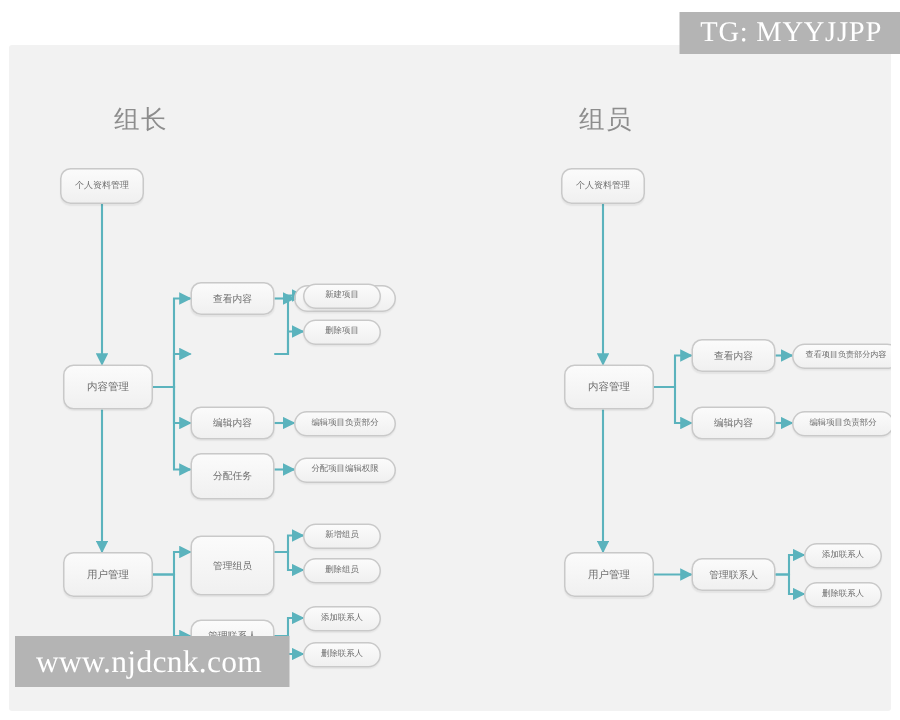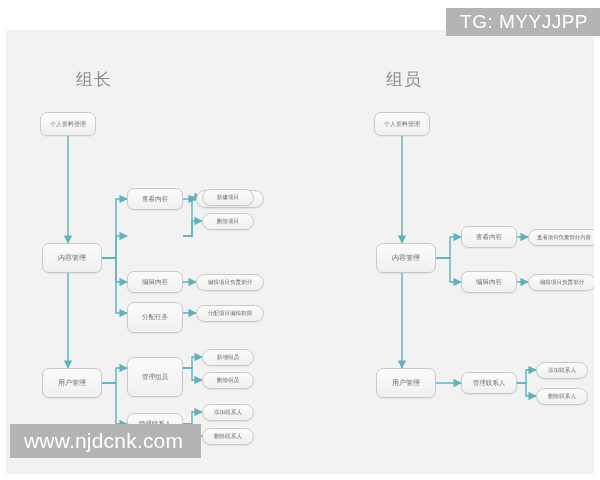--- a/index.html
+++ b/index.html
@@ -67,21 +67,21 @@
   }
   .node.pill {
     border-radius: 10px;
   }
 
   
   .watermark {
     position: absolute;
     background: #b4b4b4;
     color: #ffffff;
-    font-family: Liberation Sans, sans-serif;
+    font-family: Liberation Serif, serif;
     display: flex;
     align-items: center;
     box-sizing: border-box;
   }
   #watermark-tg {
     right: 0;
     top: 8px;
     height: 28px;
     padding: 0 12px 0 14px;
     font-size: 19px;

